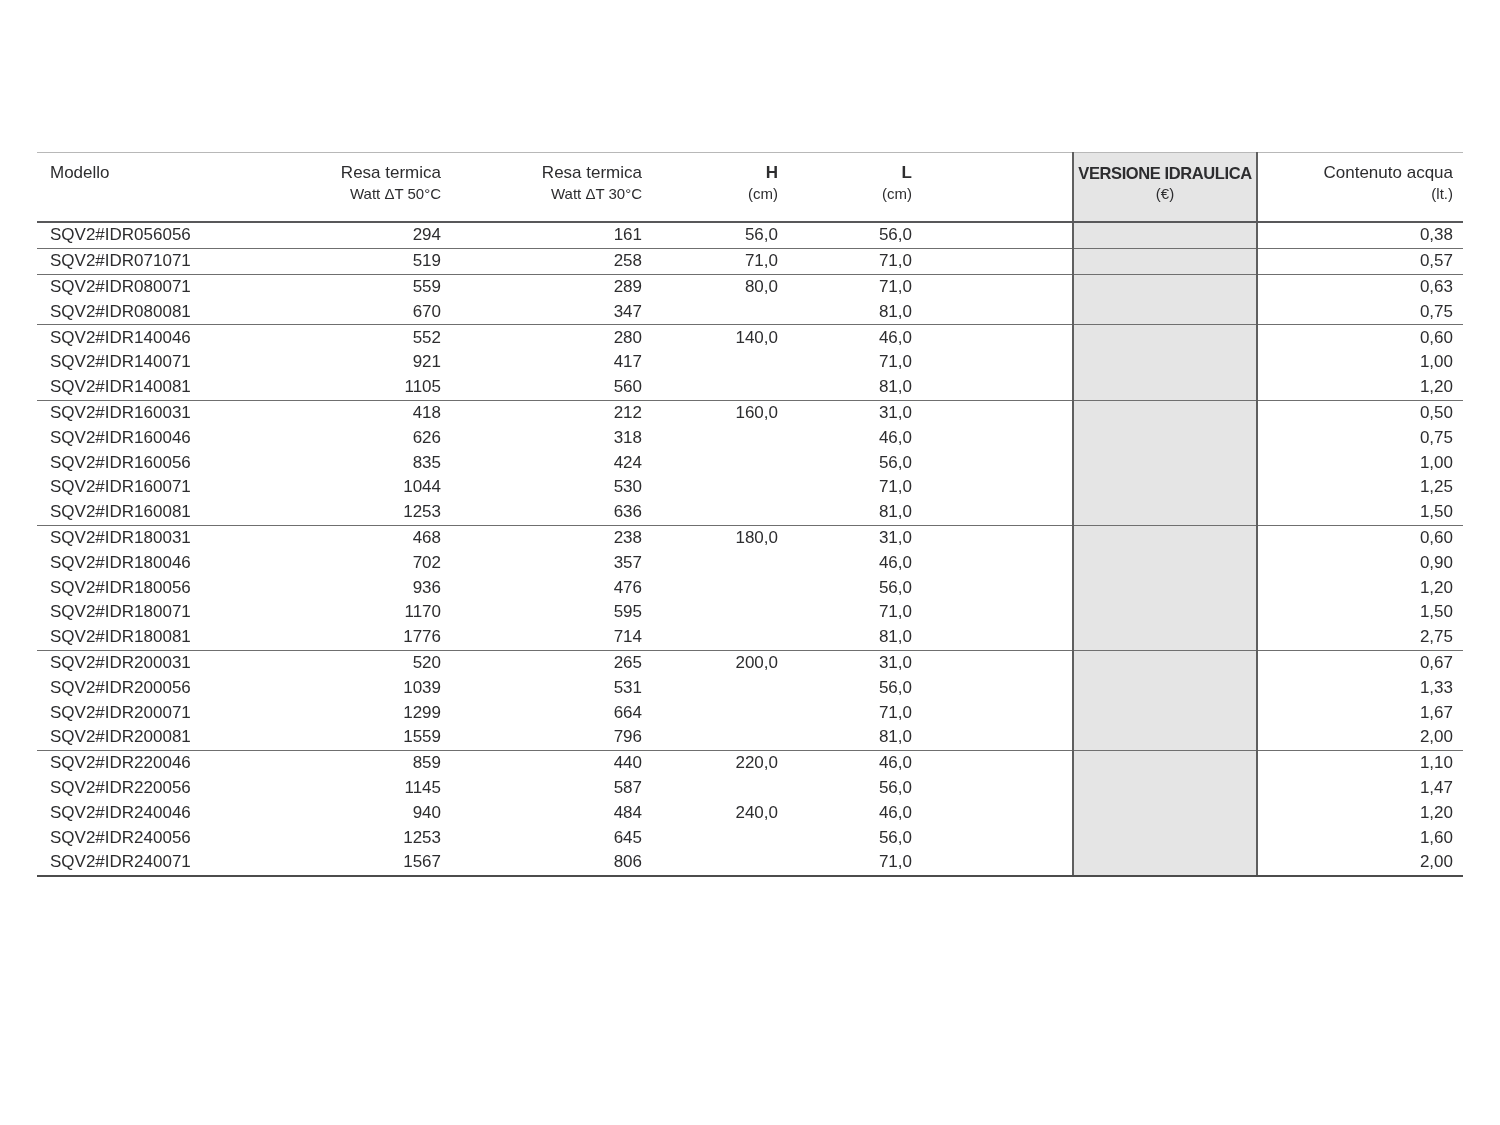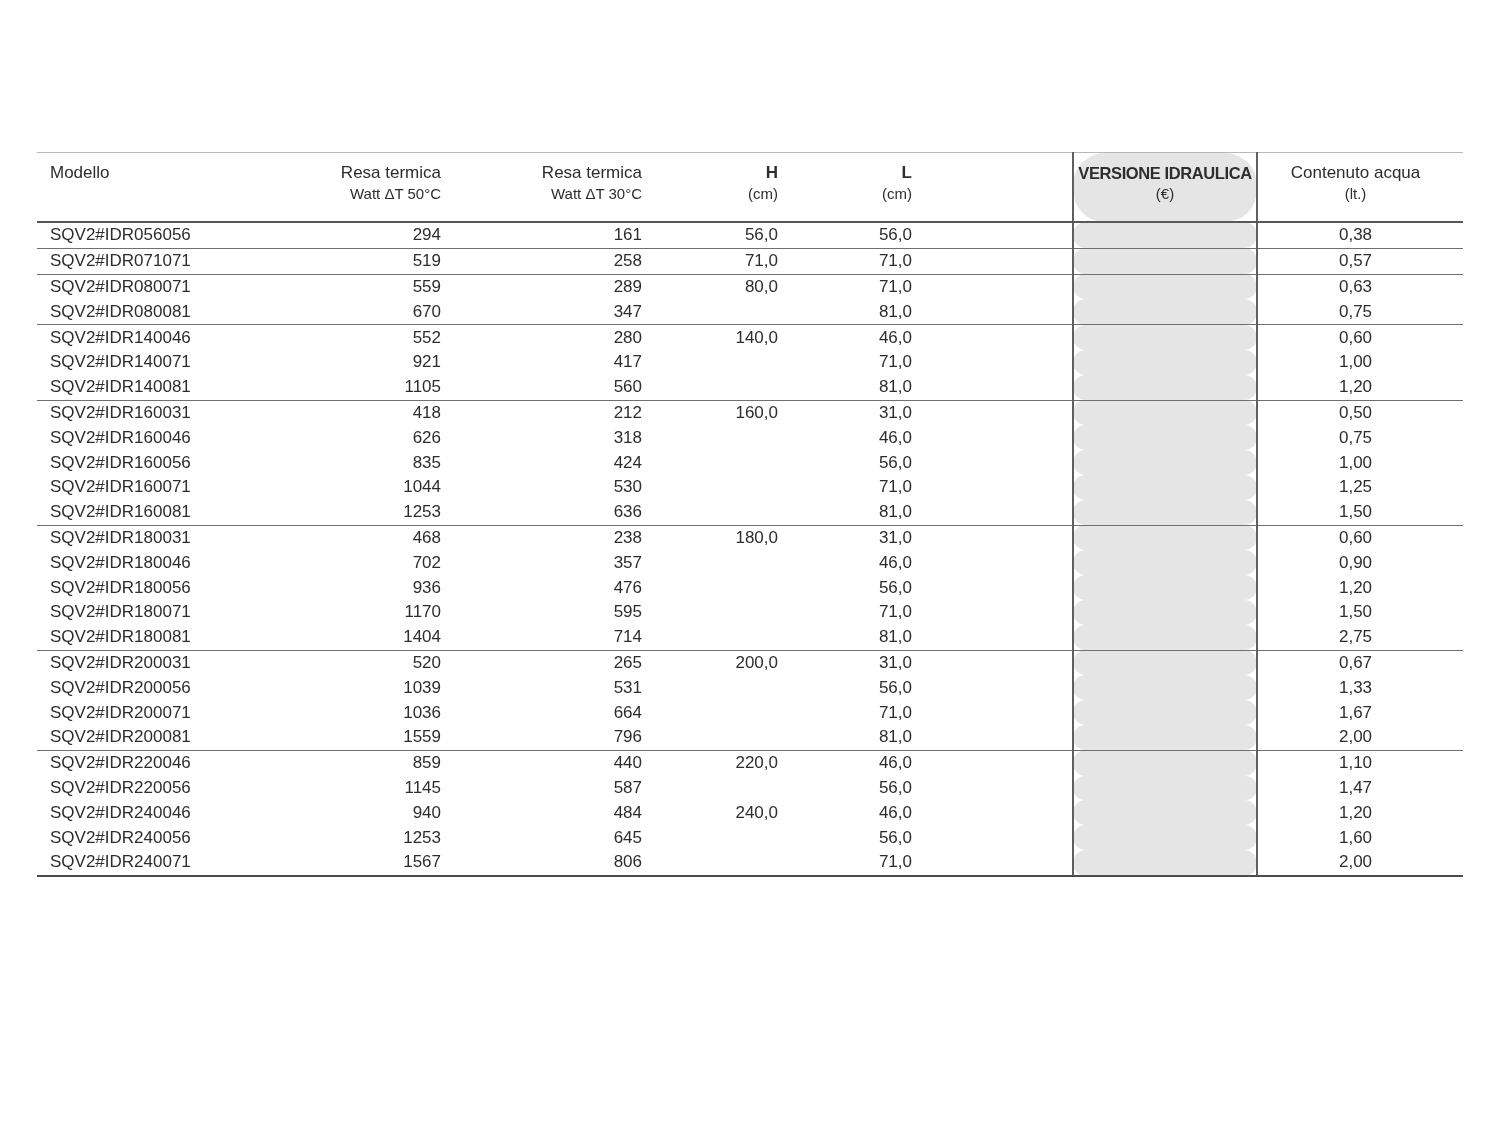--- a/index.html
+++ b/index.html
@@ -54,22 +54,22 @@
   .hdr-line1 { display: block; font-size: 17px; line-height: 22px; }
   .hdr-line2 { display: block; font-size: 15px; line-height: 20px; }
   .bold { font-weight: bold; }
 
   
   .a-model  { text-align: left;  padding-left: 13px; }
   .a-watt50 { text-align: right; padding-right: 6px; }
   .a-watt30 { text-align: right; padding-right: 8px; }
   .a-h      { text-align: right; padding-right: 10px; }
   .a-l      { text-align: right; padding-right: 10px; }
-  .a-water  { text-align: center; padding-right: 10px; }
-  .a-price  { text-align: center; border-radius: 32px; }
+  .a-water  { text-align: right; padding-right: 10px; }
+  .a-price  { text-align: center; }
 
   th.a-price .hdr-line1 {
     font-size: 16.5px;
     letter-spacing: -0.4px;
     font-weight: bold;
   }
 
   
   .price-cell {
     background: #e5e5e5;
@@ -292,21 +292,21 @@
     <td class="a-watt50">1170</td>
     <td class="a-watt30">595</td>
     <td class="a-h"></td>
     <td class="a-l">71,0</td>
     <td></td>
     <td class="a-price price-cell"></td>
     <td class="a-water">1,50</td>
   </tr>
       <tr class="group-end">
     <td class="a-model">SQV2#IDR180081</td>
-    <td class="a-watt50">1404</td>
+    <td class="a-watt50">1776</td>
     <td class="a-watt30">714</td>
     <td class="a-h"></td>
     <td class="a-l">81,0</td>
     <td></td>
     <td class="a-price price-cell"></td>
     <td class="a-water">2,75</td>
   </tr>
       <tr>
     <td class="a-model">SQV2#IDR200031</td>
     <td class="a-watt50">520</td>
@@ -322,21 +322,21 @@
     <td class="a-watt50">1039</td>
     <td class="a-watt30">531</td>
     <td class="a-h"></td>
     <td class="a-l">56,0</td>
     <td></td>
     <td class="a-price price-cell"></td>
     <td class="a-water">1,33</td>
   </tr>
       <tr>
     <td class="a-model">SQV2#IDR200071</td>
-    <td class="a-watt50">1036</td>
+    <td class="a-watt50">1299</td>
     <td class="a-watt30">664</td>
     <td class="a-h"></td>
     <td class="a-l">71,0</td>
     <td></td>
     <td class="a-price price-cell"></td>
     <td class="a-water">1,67</td>
   </tr>
       <tr class="group-end">
     <td class="a-model">SQV2#IDR200081</td>
     <td class="a-watt50">1559</td>

